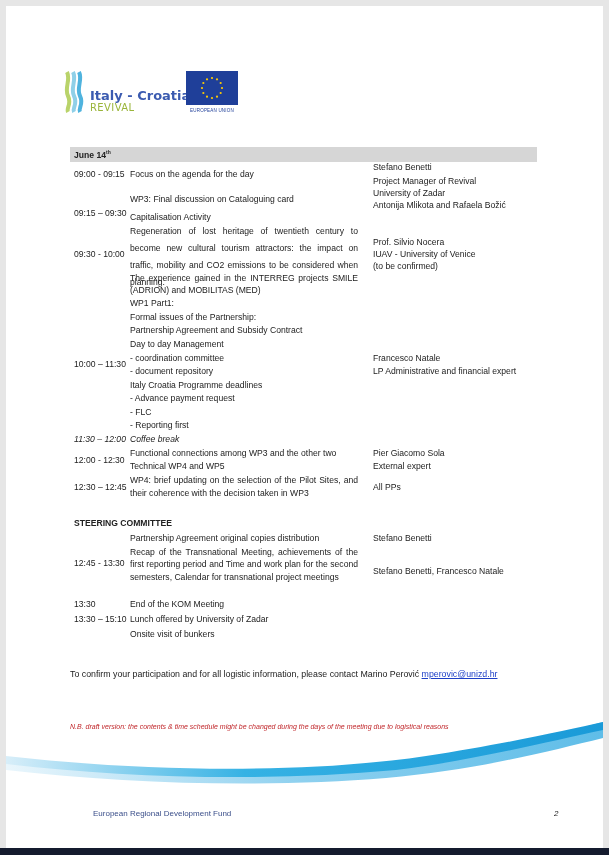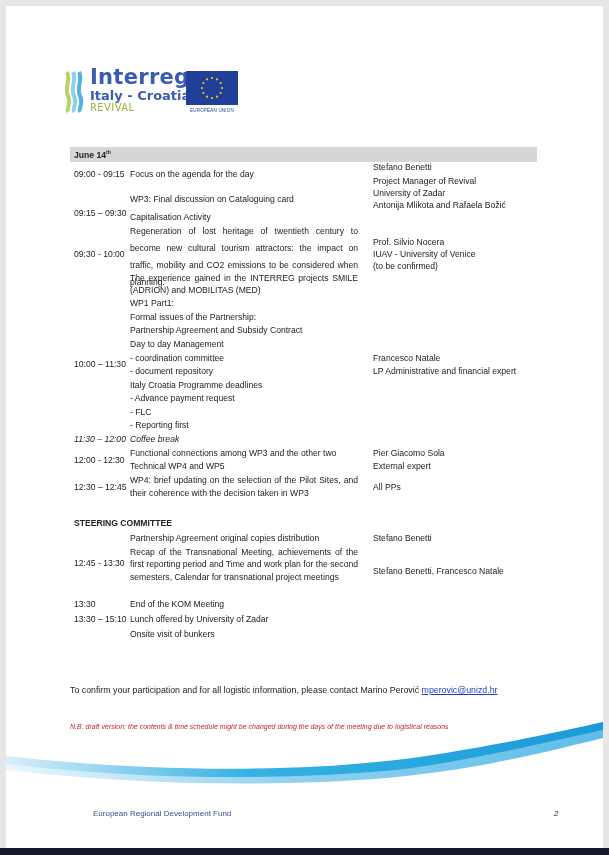--- a/index.html
+++ b/index.html
@@ -48,39 +48,38 @@
   .header-row .title { position:absolute; left:68px; top:2px; white-space:nowrap; }
 
   .cell { position:absolute; font-size:8.6px; line-height:13.6px; color:#222; white-space:nowrap; }
   .time { left:74px; }
   .desc { left:130px; }
   .speaker { left:373px; }
   .justify { white-space:normal; width:228px; text-align:justify; text-align-last:left; }
   .italic-bold { font-style:italic; font-weight:normal; }
   .section-title { left:74px; font-weight:bold; }
 
-  .contact { position:absolute; left:70px; top:669px; font-size:8.8px; color:#222; white-space:nowrap;margin-top:16px; }
+  .contact { position:absolute; left:70px; top:669px; font-size:8.8px; color:#222; white-space:nowrap; }
   .contact a { color:#1d3fc7; text-decoration:underline; }
   .note { position:absolute; left:70px; top:723px; font-size:7px; font-style:italic; color:#c0262a; white-space:nowrap; }
   .swoosh { position:absolute; left:6px; top:722px; width:597px; height:70px; }
   .footer-left { position:absolute; left:70px; top:809px; font-size:8px; color:#3b4f8a;padding-left:23px; }
   .footer-page { position:absolute; left:554px; top:809px; font-size:8px; font-style:italic; color:#222; }
 </style>
 </head>
 <body>
 
 <div class="page"></div>
 
 <div class="logo">
   <svg class="logo-waves" viewBox="0 0 22 44">
     <path d="M3 2 C7 10, 0 18, 4 26 C8 34, 2 38, 4 42" stroke="#b9d36a" stroke-width="4" fill="none"></path>
     <path d="M9 2 C13 10, 6 18, 10 26 C14 34, 8 38, 10 42" stroke="#8fd0e8" stroke-width="4" fill="none"></path>
     <path d="M15 2 C19 10, 12 18, 16 26 C20 34, 14 38, 16 42" stroke="#4fb3de" stroke-width="4" fill="none"></path>
   </svg>
-  <div class="logo-text-1">Interreg</div>
   <div class="logo-text-2">Italy - Croatia</div>
   <div class="logo-text-3">REVIVAL</div>
   <div class="eu-flag">
     <svg viewBox="0 0 52 34" width="52" height="34" id="eu-stars">
         <circle cx="36" cy="17" r="1.1" fill="#ffcc00"></circle>
         <circle cx="34.66025403784439" cy="22" r="1.1" fill="#ffcc00"></circle>
         <circle cx="31" cy="25.660254037844386" r="1.1" fill="#ffcc00"></circle>
         <circle cx="26" cy="27" r="1.1" fill="#ffcc00"></circle>
         <circle cx="21" cy="25.66025403784439" r="1.1" fill="#ffcc00"></circle>
         <circle cx="17.33974596215561" cy="22" r="1.1" fill="#ffcc00"></circle>

